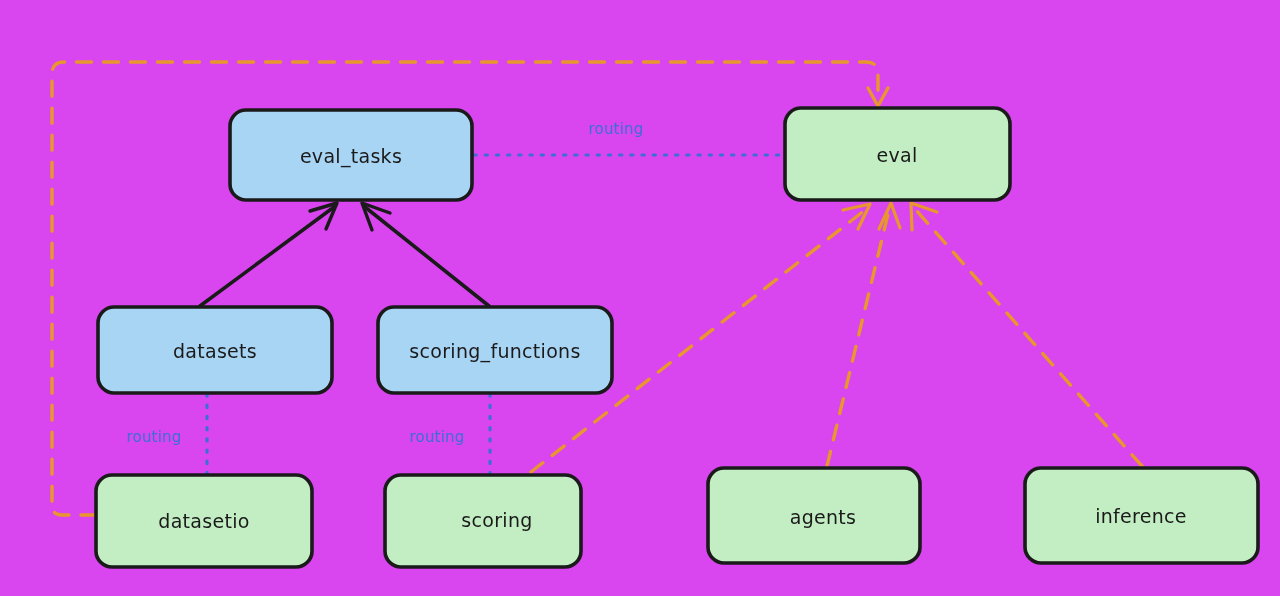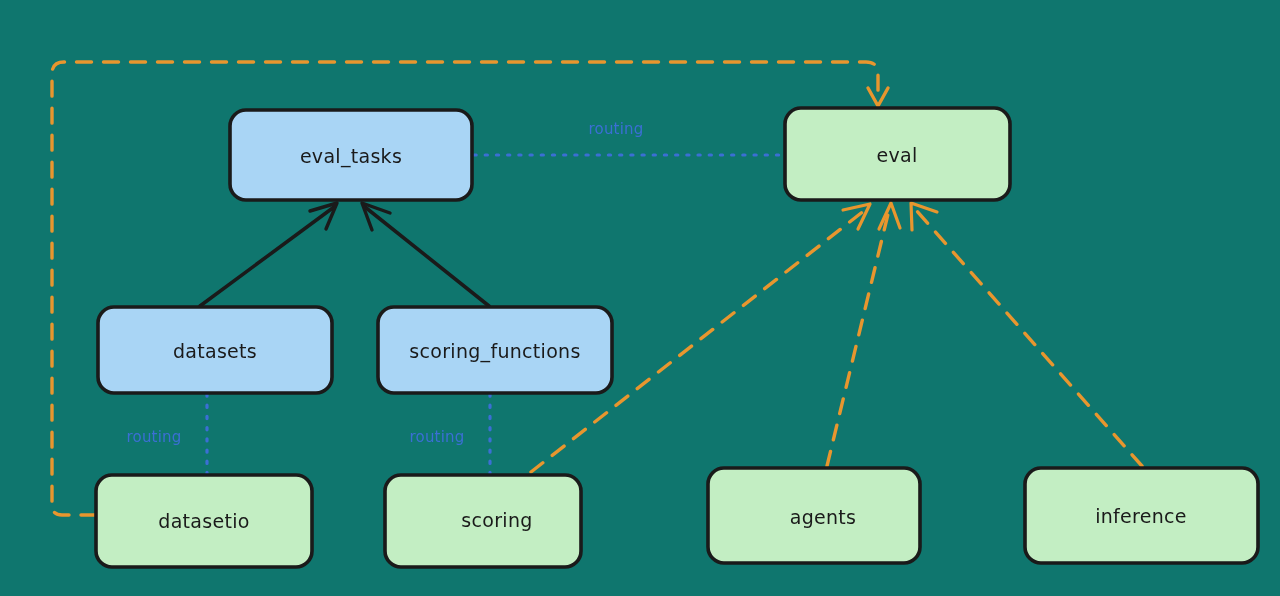--- a/index.html
+++ b/index.html
@@ -10,21 +10,21 @@
   body {
     width: 1280px;
     height: 596px;
     font-family: "DejaVu Sans", sans-serif;
     overflow: hidden;
   }
   #diagram-root {
     position: relative;
     width: 1280px;
     height: 596px;
-    background: #0f766e;
+    background: #d946ef;
   }
   #diagram-svg {
     position: absolute;
     top: 0;
     left: 0;
     width: 1280px;
     height: 596px;
   }
   .node-label {
     font-family: "DejaVu Sans", sans-serif;

